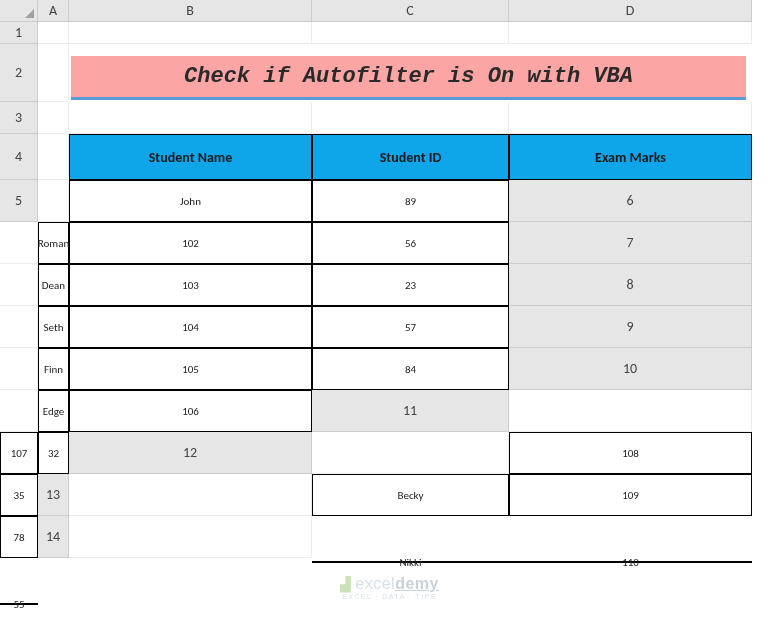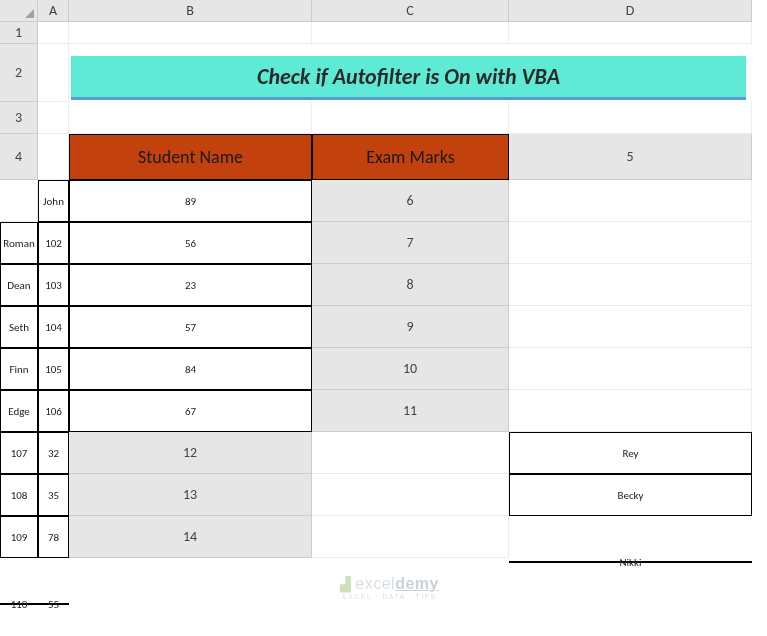--- a/index.html
+++ b/index.html
@@ -56,40 +56,41 @@
   }
   .cell {
     border-right: 1px solid #ededed;
     border-bottom: 1px solid #ededed;
     background: #fff;
   }
   
   .title-band {
     grid-column: 3 / 6;
     grid-row: 3;
-    background: #5eead4;
+    background: #fca5a5;
     border-bottom: 3px solid #5b9bd5;
     display: flex;
     align-items: center;
     justify-content: center;
     font-size: 22px;
     font-weight: bold;
     font-style: italic;
     color: #2a2a2a;
     margin: 12px 6px 2px 2px;
+    font-family: Liberation Mono, monospace;
   }
   
   .tbl-head {
-    background: #c2410c;
+    background: #0ea5e9;
     border: 1.5px solid #000;
     display: flex;
     align-items: center;
     justify-content: center;
-    font-weight: normal;
-    font-size: 18px;
+    font-weight: bold;
+    font-size: 14px;
     color: #1a1a1a;
   }
   
   .tbl-cell {
     border: 1px solid #000;
     display: flex;
     align-items: center;
     justify-content: center;
     font-size: 11px;
     color: #222;
@@ -149,20 +150,21 @@
 
   <div class="row-h">3</div>
   <div class="cell"></div>
   <div class="cell"></div>
   <div class="cell"></div>
   <div class="cell"></div>
 
   <div class="row-h">4</div>
   <div class="cell"></div>
   <div class="tbl-head tbl-left">Student Name</div>
+  <div class="tbl-head">Student ID</div>
   <div class="tbl-head tbl-right">Exam Marks</div>
 
   <div class="row-h">5</div>
   <div class="cell"></div>
   <div class="tbl-cell tbl-left">John</div>
   <div class="tbl-cell tbl-right">89</div>
 
   <div class="row-h">6</div>
   <div class="cell"></div>
   <div class="tbl-cell tbl-left">Roman</div>
@@ -184,30 +186,28 @@
   <div class="row-h">9</div>
   <div class="cell"></div>
   <div class="tbl-cell tbl-left">Finn</div>
   <div class="tbl-cell">105</div>
   <div class="tbl-cell tbl-right">84</div>
 
   <div class="row-h">10</div>
   <div class="cell"></div>
   <div class="tbl-cell tbl-left">Edge</div>
   <div class="tbl-cell">106</div>
-  <div class="tbl-cell tbl-right">67</div>
 
   <div class="row-h">11</div>
   <div class="cell"></div>
   <div class="tbl-cell">107</div>
   <div class="tbl-cell tbl-right">32</div>
 
   <div class="row-h">12</div>
   <div class="cell"></div>
-  <div class="tbl-cell tbl-left">Rey</div>
   <div class="tbl-cell">108</div>
   <div class="tbl-cell tbl-right">35</div>
 
   <div class="row-h">13</div>
   <div class="cell"></div>
   <div class="tbl-cell tbl-left">Becky</div>
   <div class="tbl-cell">109</div>
   <div class="tbl-cell tbl-right">78</div>
 
   <div class="row-h">14</div>

